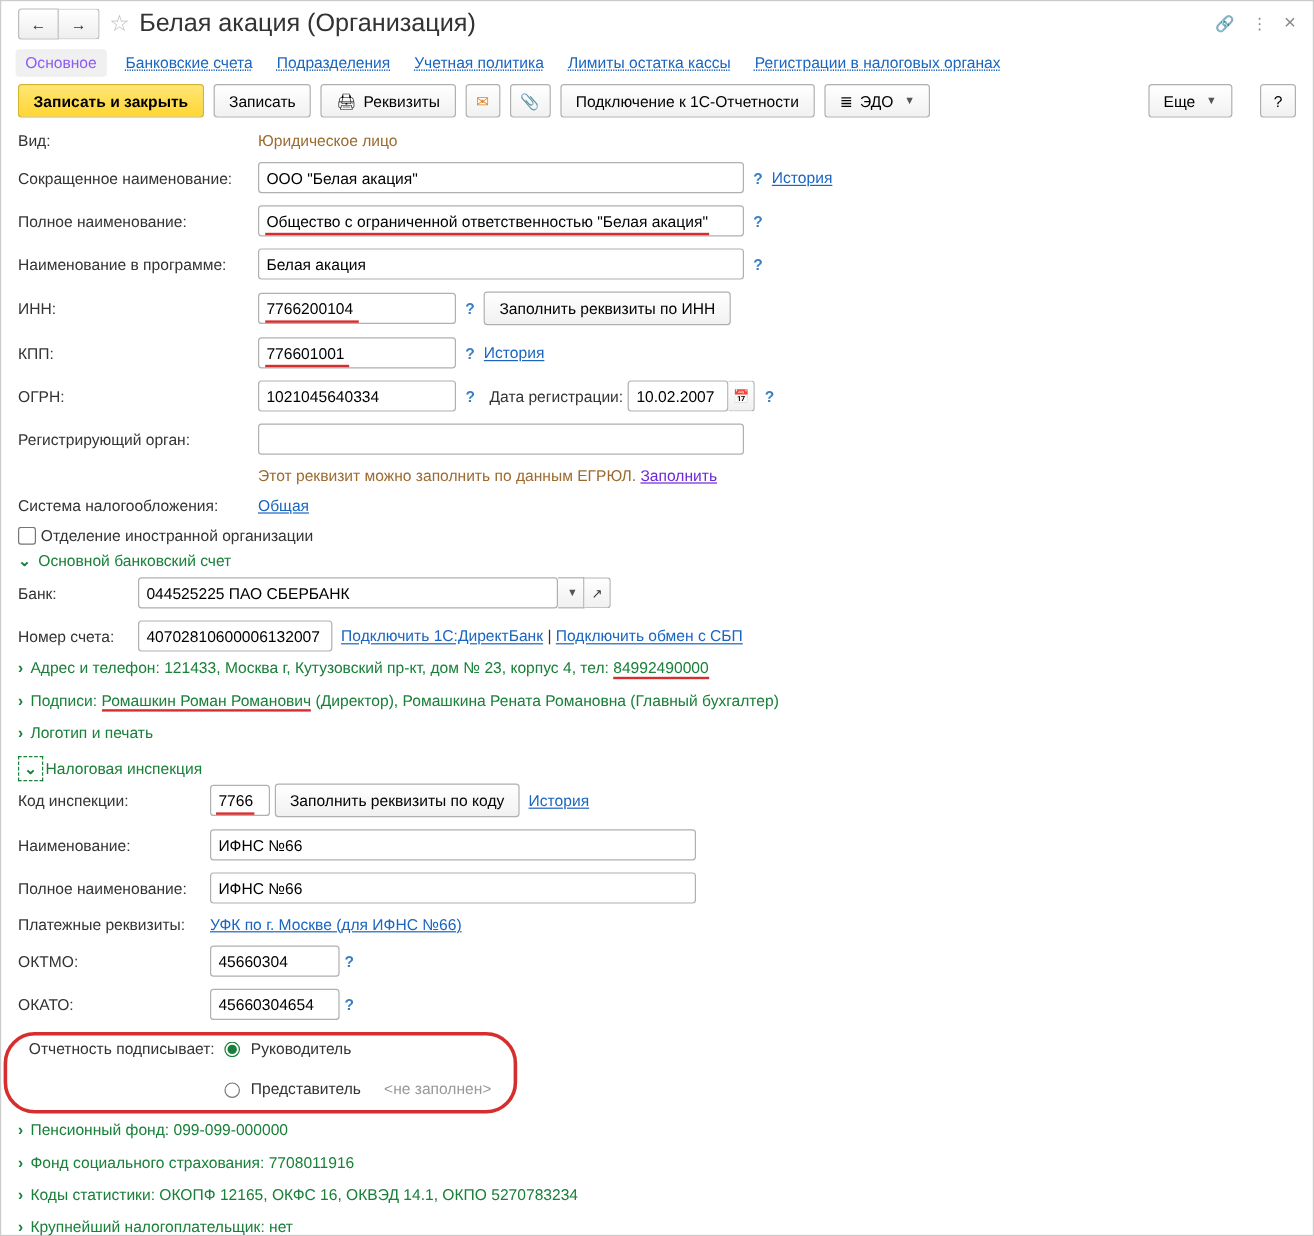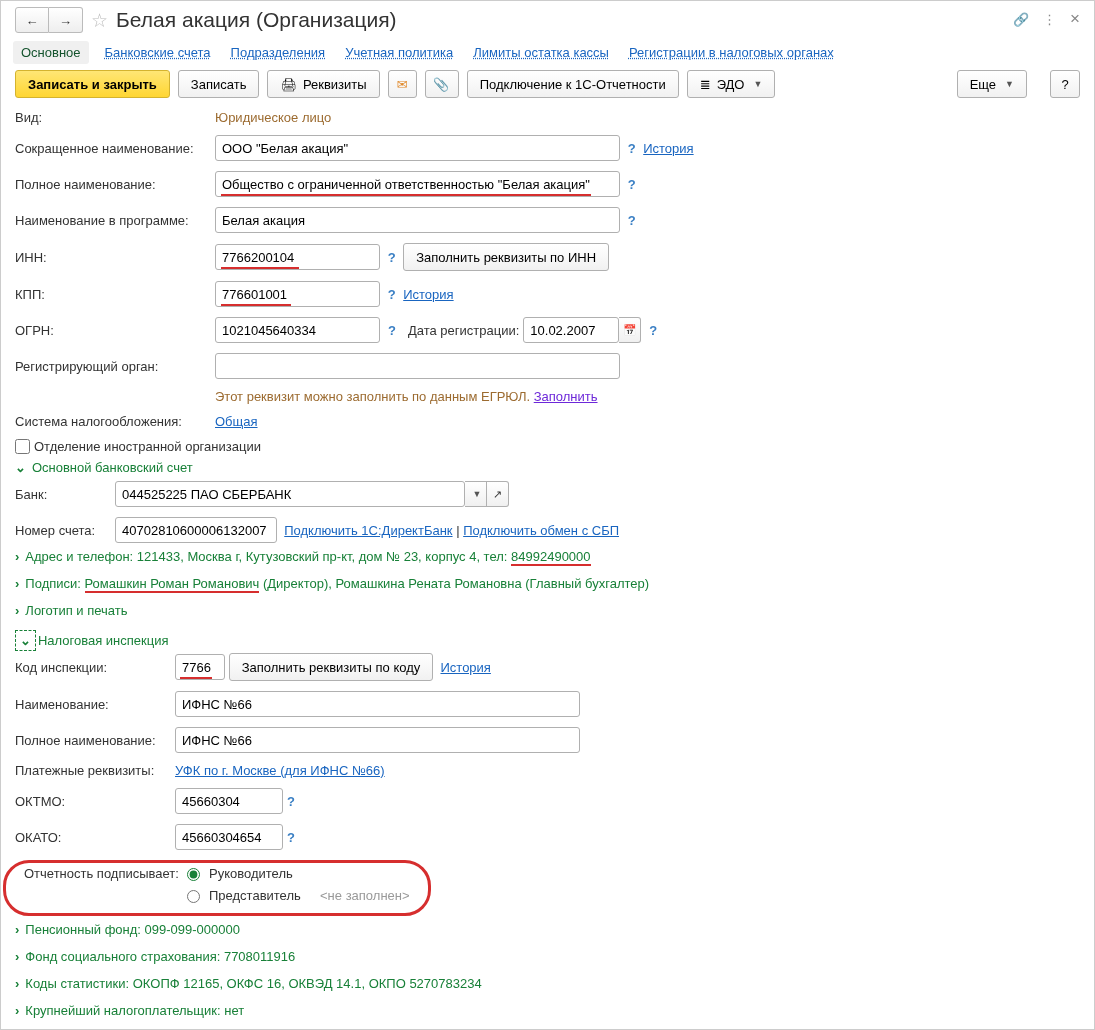--- a/index.html
+++ b/index.html
@@ -9,21 +9,21 @@
 .nav-btn { width:34px; height:26px; border:1px solid #bbb; background:linear-gradient(#fff,#eee); border-radius:3px; display:flex; align-items:center; justify-content:center; cursor:pointer;}
 .nav-group { display:flex; }
 .nav-group .nav-btn:first-child { border-radius:3px 0 0 3px; }
 .nav-group .nav-btn:last-child { border-radius:0 3px 3px 0; border-left:none;}
 .star-icon { font-size:19px; color:#bbb; margin:0 4px;}
 .win-title { font-size:21px; color:#333; }
 .win-ctrl { position:absolute; right:14px; top:8px; display:flex; gap:14px; color:#888; align-items:center;}
 .win-ctrl span { cursor:pointer; }
 .tabs { display:flex; gap:20px; padding:6px 2px 10px; font-size:13px; }
 .tabs a { color:#1965c0; text-decoration:underline dotted; cursor:pointer; }
-.tabs .active { color:#14532d; text-decoration:none; background:#f0f0f0; padding:4px 8px; border-radius:3px; margin:-4px -4px;}
+.tabs .active { color:#8b5cf6; text-decoration:none; background:#f0f0f0; padding:4px 8px; border-radius:3px; margin:-4px -4px;}
 .toolbar { display:flex; gap:8px; align-items:center; margin:0 0 12px;}
 .btn { height:28px; padding:0 12px; border:1px solid #b0b0b0; background:linear-gradient(#fff,#f1f1f1); border-radius:3px; display:inline-flex; align-items:center; gap:6px; cursor:pointer; font-size:13px;}
 .btn-yellow { background:linear-gradient(#ffe675,#ffd633); border-color:#d4b32f; font-weight:bold;}
 .toolbar-right { margin-left:auto; display:flex; gap:23px;}
 .form-grid { display:grid; grid-template-columns: 200px 1fr; row-gap:10px; align-items:center; }
 .row-full { grid-column: 1 / -1; }
 .label { color:#333; }
 .value-brown { color:#9c6b30; }
 input[type=text].inp { height:26px; padding:2px 6px; border:1px solid #b0b0b0; border-radius:3px; font-size:13px; background:#fff;}
 .inp-wide { width:405px; }
@@ -152,21 +152,21 @@
     <span class="q">?</span>
     <a class="link">История</a>
   </div>
 
   <div class="label">ОГРН:</div>
   <div style="display:flex;align-items:center;gap:4px">
     <input type="text" class="inp inp-med" value="1021045640334" style="">
     <span class="q">?</span>
     <span class="label" style="margin-left:4px">Дата регистрации:</span>
     <div class="date-wrap">
-      <input type="text" class="inp" style="width: 96px;" value="10.02.2007">
+      <input type="text" class="inp" style="width: 84px;" value="10.02.2007">
       <div class="combo-btn">
             <span style="font-size:11px">📅</span>
           </div>
     </div>
     <span class="q">?</span>
   </div>
 
   <div class="label">Регистрирующий орган:</div>
   <div><input type="text" class="inp inp-wide" style=""></div>
 
@@ -250,21 +250,21 @@
   <div><a class="link">УФК по г. Москве (для ИФНС №66)</a></div>
 
   <div class="label">ОКТМО:</div>
   <div><input type="text" class="inp inp-sm" value="45660304" style=""><span class="q">?</span></div>
 
   <div class="label">ОКАТО:</div>
   <div><input type="text" class="inp inp-sm" value="45660304654" style=""><span class="q">?</span></div>
 
   <div class="row-full">
     <div class="callout">
-      <div style="display:grid;grid-template-columns:158px 1fr;row-gap:6px;align-items:center">
+      <div style="display:grid;grid-template-columns:158px 1fr;row-gap:18px;align-items:center">
         <div class="label">Отчетность подписывает:</div>
         <div class="radio-row">
                 <input type="radio" name="signer" checked="" style="accent-color: rgb(24, 128, 56);">
                 <span>Руководитель</span>
               </div>
         <div></div>
         <div class="radio-row"><input type="radio" name="signer" style=""><span>Представитель</span>&nbsp;&nbsp;<span class="mute">&lt;не заполнен&gt;</span></div>
       </div>
     </div>
   </div>

